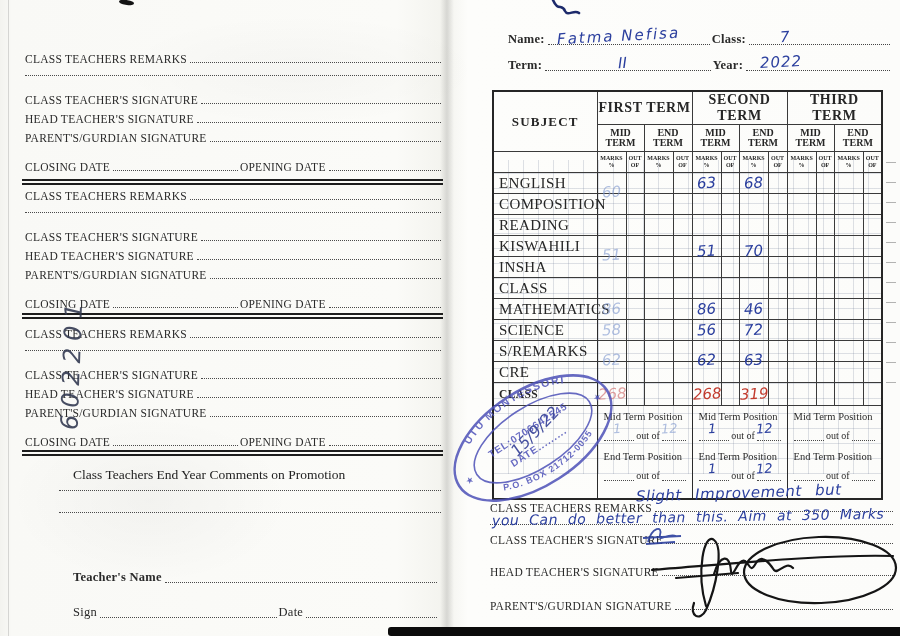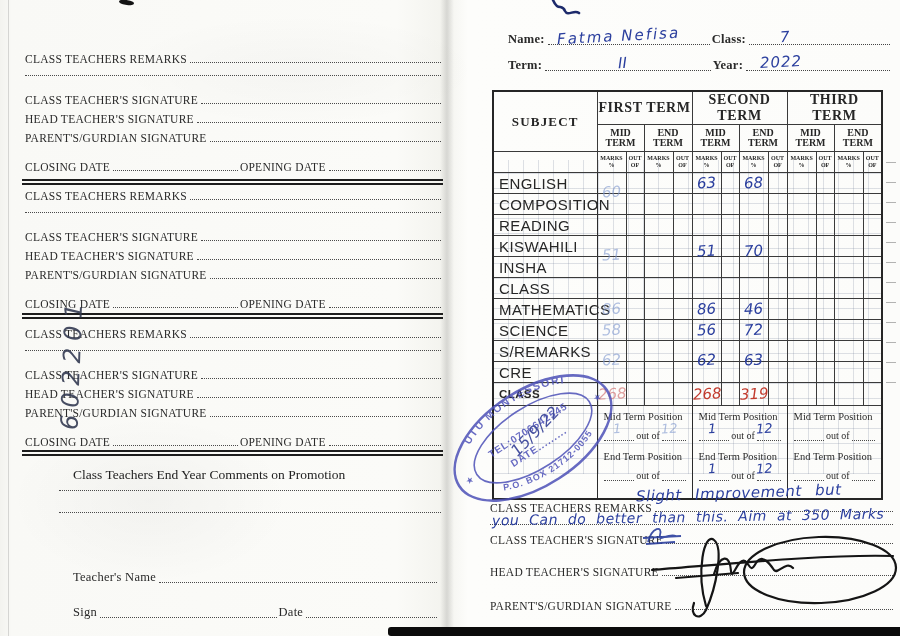--- a/index.html
+++ b/index.html
@@ -35,21 +35,21 @@
   .divider{position:absolute;left:22px;width:421px;height:2px;
            border-top:2px solid #1d1d1d;border-bottom:2px solid #1d1d1d;}
   .margin-number{position:absolute;left:2px;top:346px;width:140px;height:28px;
                  transform:rotate(-88deg);transform-origin:center;
                  font-family:"DejaVu Sans",sans-serif;font-style:italic;
                  font-size:24px;letter-spacing:7px;color:#343b52;opacity:.9;}
   .promo{position:absolute;left:25px;top:460px;width:418px;}
   .promo-title{position:absolute;top:7px;left:48px;font-size:13.5px;color:#222;}
   .promo .pd1{position:absolute;top:30px;left:34px;right:0;}
   .promo .pd2{position:absolute;top:52px;left:34px;right:0;}
-  .promo .tline{position:absolute;top:110px;left:48px;right:4px;}
+  .promo .tline{position:absolute;top:110px;left:48px;right:4px;font-weight:bold;}
   .promo .sline{position:absolute;top:145px;left:48px;right:4px;}
   .promo .plabel{font-size:12.5px;}
   .dots.sg1{flex:1.35;} .dots.sg2{flex:1;}
 
   
   .right-page{position:absolute;left:447px;top:0;width:453px;height:592px;}
   .hline{position:absolute;left:61px;right:8px;display:flex;align-items:flex-end;}
   .hline .plabel{font-weight:bold;font-size:12.5px;}
   .hl1{top:32px;} .hl2{top:58px;}
   .dotwrap{flex:1;position:relative;border-bottom:1.6px dotted #444;margin:0 2px 2px 3px;}
@@ -76,21 +76,21 @@
         repeating-linear-gradient(90deg, rgba(105,118,145,.22) 0 1px, transparent 1px 15px);}
   .report-table{position:absolute;left:45px;top:90px;width:390px;table-layout:fixed;
       border-collapse:collapse;border:2.2px solid #262626;background:transparent;}
   .report-table th,.report-table td{border:1px solid #3a3a3a;padding:0;text-align:center;overflow:visible;}
   .subj-h{font-size:13px;font-weight:bold;letter-spacing:1.2px;}
   .term-h{font-size:14px;font-weight:bold;letter-spacing:.6px;height:24px;border-left:1.6px solid #2b2b2b !important;margin-left:18px;}
   .sub-h{font-size:10px;font-weight:bold;height:26px;line-height:1.05;}
   .unit-h{font-size:6px;font-weight:bold;line-height:1.1;height:20px;}
   .report-table tbody td{height:20px;font-size:15px;}
   td.subj{text-align:left;padding-left:5px;font-size:11px;letter-spacing:.4px;
-          font-family:Liberation Sans, sans-serif;border-right:1.6px solid #2b2b2b;}
+          font-family:Liberation Serif, serif;border-right:1.6px solid #2b2b2b;}
   tr.total-row td{height:22px;}
   tr.total-row td.subj{font-weight:bold;font-size:11.5px;}
   .report-table tbody tr td:nth-child(2),
   .report-table tbody tr td:nth-child(6),
   .report-table tbody tr td:nth-child(10),
   .report-table thead tr:nth-child(3) th:nth-child(2),
   .report-table thead tr:nth-child(3) th:nth-child(6),
   .report-table thead tr:nth-child(3) th:nth-child(10){border-left:1.6px solid #2b2b2b;}
   tr.pos-row td{height:92px;vertical-align:top;border:1.4px solid #2b2b2b;}
   .pos-label{font-size:10.5px;text-align:left;padding:5px 0 0 6px;color:#2a2a2a;}

